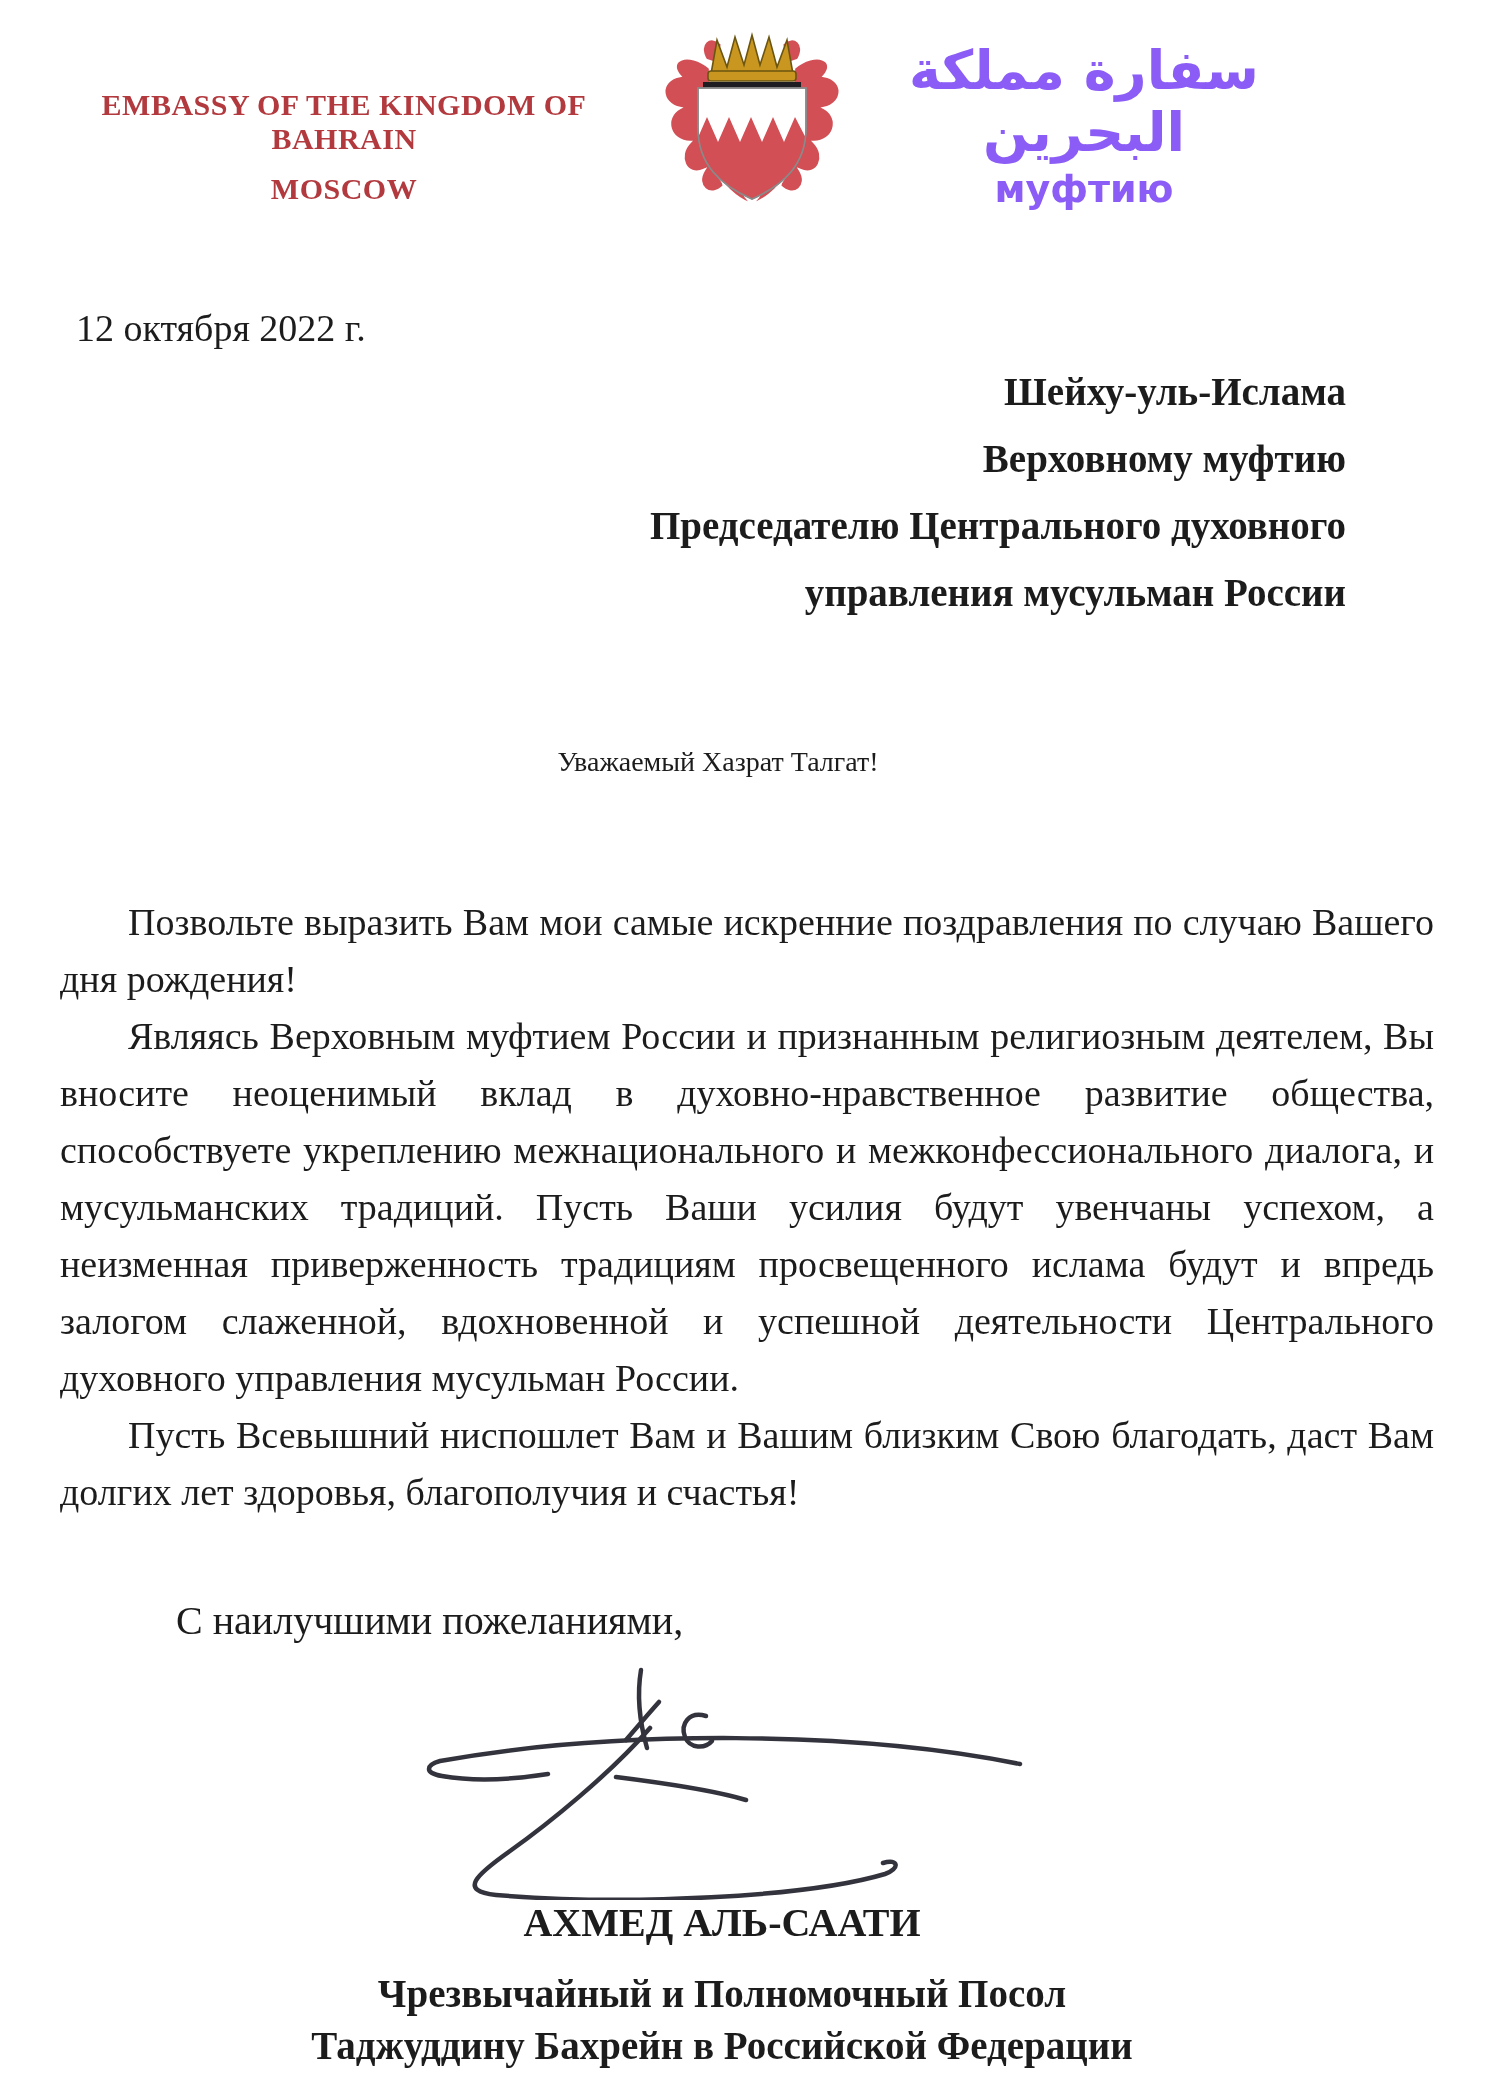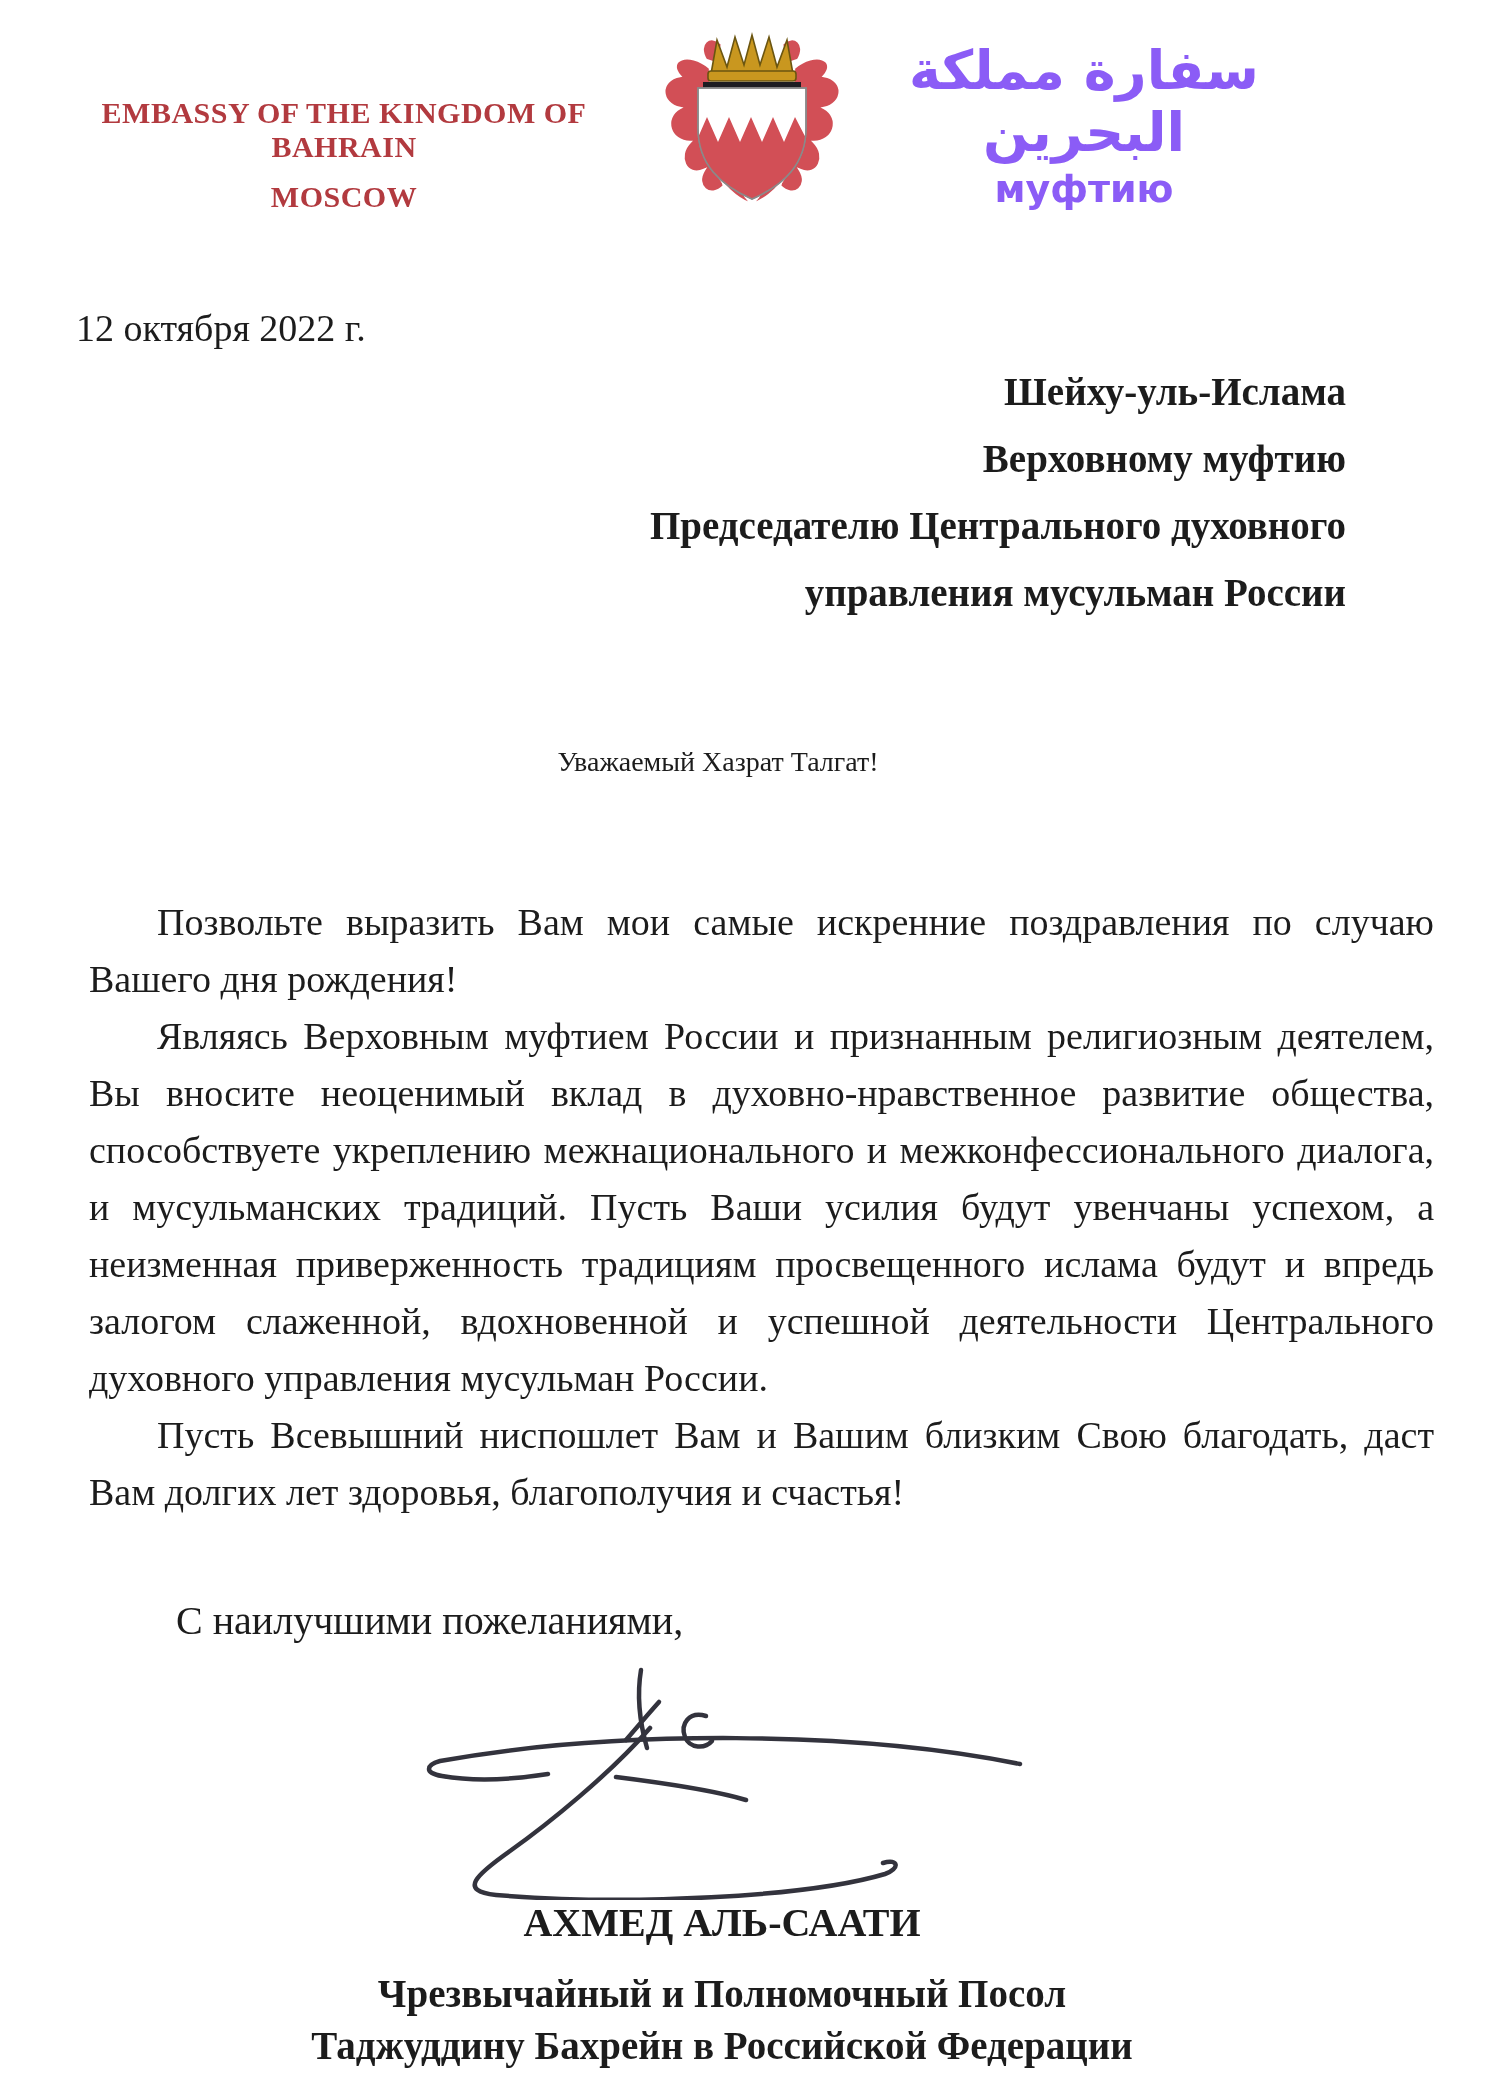--- a/index.html
+++ b/index.html
@@ -6,21 +6,21 @@
   .page{
     position:relative;
     width:1496px;height:2098px;
     background:#ffffff;
     font-family:"Liberation Serif", serif;
     color:#1c1c1c;
     overflow:hidden;
   }
   
   .letterhead-en{
-    position:absolute;left:70px;top:96px;width:548px;
+    position:absolute;left:70px;top:88px;width:548px;
     text-align:center;color:#b23a3f;font-weight:bold;
     font-size:30px;line-height:34px;letter-spacing:0.5px;
   }
   .letterhead-en .moscow{margin-top:16px;font-size:30px;}
   .crest{position:absolute;left:648px;top:24px;width:206px;height:182px;}
   .letterhead-ar{
     position:absolute;right:222px;top:40px;width:380px;
     direction:rtl;text-align:center;color:#8b5cf6;
     font-family:"DejaVu Sans", sans-serif;font-weight:bold;
   }
@@ -32,21 +32,21 @@
     position:absolute;right:150px;top:358px;
     text-align:right;font-weight:bold;
     font-size:39px;line-height:67px;white-space:nowrap;
   }
   .salutation{
     position:absolute;left:0;right:60px;top:746px;
     text-align:center;font-size:28px;
   }
   .body-text{
     position:absolute;left:60px;right:62px;top:894px;
-    text-align:justify;font-size:38px;line-height:57px;margin-left:29px;
+    text-align:justify;font-size:38px;line-height:57px;
   }
   .body-text p{margin:0;text-indent:68px;}
   .closing{position:absolute;left:176px;top:1597px;font-size:40px;}
   .signature{position:absolute;left:388px;top:1658px;width:652px;height:242px;}
   .signer-block{
     position:absolute;left:0;right:52px;top:1900px;
     text-align:center;font-weight:bold;
   }
   .signer-name{font-size:40px;line-height:46px;}
   .signer-title1{font-size:39px;line-height:44px;margin-top:26px;}

